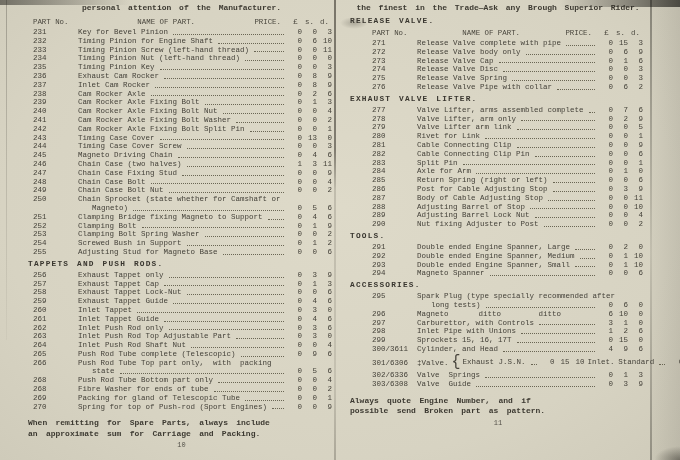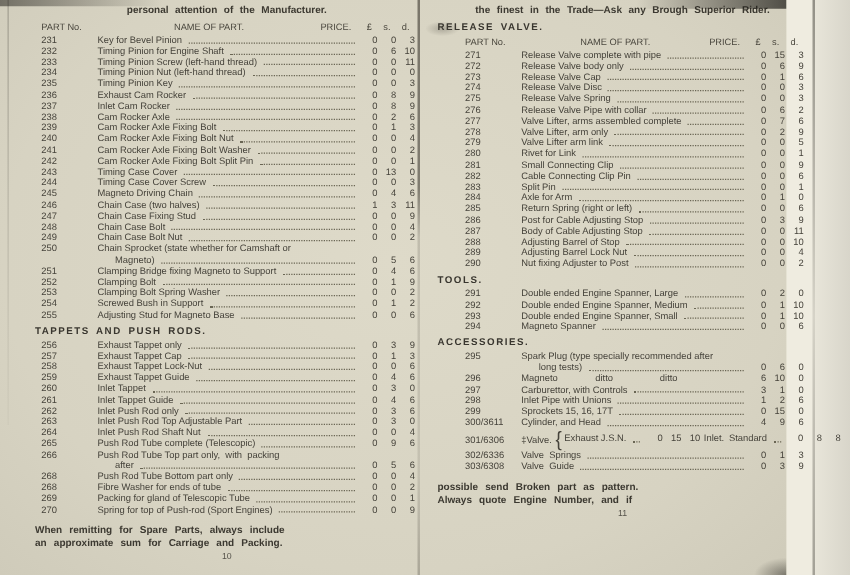--- a/index.html
+++ b/index.html
@@ -1,19 +1,19 @@
 <!DOCTYPE html>
 <html><head>
 <meta charset="utf-8">
 <style>
   html,body{margin:0;padding:0;}
   body{width:680px;height:460px;overflow:hidden;background:#efece0;}
-  .scan{position:relative;width:629px;height:460px;background:#d9d5c4;
+  .scan{position:relative;width:680px;height:460px;background:#d9d5c4;
         background-image:radial-gradient(ellipse at 50% 45%, #dedac9 0%, #d7d3c2 70%, #cfcbba 100%);
-        font-family:Liberation Sans, sans-serif;color:#45423a;}
+        font-family:Liberation Mono, monospace;color:#45423a;}
   .page{position:absolute;top:3px;}
   .page-left{left:28px;width:307px;}
   .page-right{left:350px;width:296px;}
   .intro{font-weight:bold;text-align:center;font-size:8px;line-height:10px;word-spacing:3px;color:#3c3931;margin-bottom:4px;white-space:nowrap;}
   .thead{display:flex;align-items:center;height:10px;line-height:10px;font-size:7.4px;color:#4a473e;margin-bottom:1px;}
   .h-part{flex:0 0 45px;white-space:nowrap;}
   .h-name{flex:1;text-align:center;white-space:nowrap;}
   .h-price{margin-right:8px;white-space:nowrap;}
   .row{display:flex;align-items:baseline;height:8.8px;line-height:8.8px;font-size:7.5px;white-space:nowrap;}
   .c-part{flex:0 0 45px;}
@@ -349,21 +349,21 @@
           <span class="c-l">0</span>
           <span class="c-s">9</span>
           <span class="c-d">6</span>
         </div>
         <div class="row">
           <span class="c-part">266</span>
           <span class="c-name">Push Rod Tube Top part only,  with  packing</span>
         </div>
         <div class="row">
           <span class="c-part"></span>
-          <span class="c-name indent">after</span>
+          <span class="c-name indent">state</span>
           <span class="leader"></span>
           <span class="c-l">0</span>
           <span class="c-s">5</span>
           <span class="c-d">6</span>
         </div>
         <div class="row">
           <span class="c-part">268</span>
           <span class="c-name">Push Rod Tube Bottom part only</span>
           <span class="leader"></span>
           <span class="c-l">0</span>
@@ -455,20 +455,21 @@
           <span class="c-d">3</span>
         </div>
         <div class="row">
           <span class="c-part">276</span>
           <span class="c-name">Release Valve Pipe with collar</span>
           <span class="leader"></span>
           <span class="c-l">0</span>
           <span class="c-s">6</span>
           <span class="c-d">2</span>
         </div>
+        <div class="section-title">EXHAUST VALVE LIFTER.</div>
         <div class="row">
           <span class="c-part">277</span>
           <span class="c-name">Valve Lifter, arms assembled complete</span>
           <span class="leader"></span>
           <span class="c-l">0</span>
           <span class="c-s">7</span>
           <span class="c-d">6</span>
         </div>
         <div class="row">
           <span class="c-part">278</span>
@@ -489,21 +490,21 @@
         <div class="row">
           <span class="c-part">280</span>
           <span class="c-name">Rivet for Link</span>
           <span class="leader"></span>
           <span class="c-l">0</span>
           <span class="c-s">0</span>
           <span class="c-d">1</span>
         </div>
         <div class="row">
           <span class="c-part">281</span>
-          <span class="c-name">Small Connecting Clip</span>
+          <span class="c-name">Cable Connecting Clip</span>
           <span class="leader"></span>
           <span class="c-l">0</span>
           <span class="c-s">0</span>
           <span class="c-d">9</span>
         </div>
         <div class="row">
           <span class="c-part">282</span>
           <span class="c-name">Cable Connecting Clip Pin</span>
           <span class="leader"></span>
           <span class="c-l">0</span>
@@ -692,22 +693,22 @@
         <div class="row">
           <span class="c-part">303/6308</span>
           <span class="c-name">Valve  Guide</span>
           <span class="leader"></span>
           <span class="c-l">0</span>
           <span class="c-s">3</span>
           <span class="c-d">9</span>
         </div>
       </div>
     <div class="footer">
+      <div>Always quote Engine Number, and if</div>
       <div>possible send Broken part as pattern.</div>
-      <div>Always quote Engine Number, and if</div>
     </div>
     <div class="pagenum">11</div>
   </div>
 
   <div class="gutter"></div>
   <div class="left-edge"></div>
   <div class="right-edge"></div>
   <div class="outer-right"></div>
   <div class="corner-tl"></div>
   <div class="corner-tr"></div>

